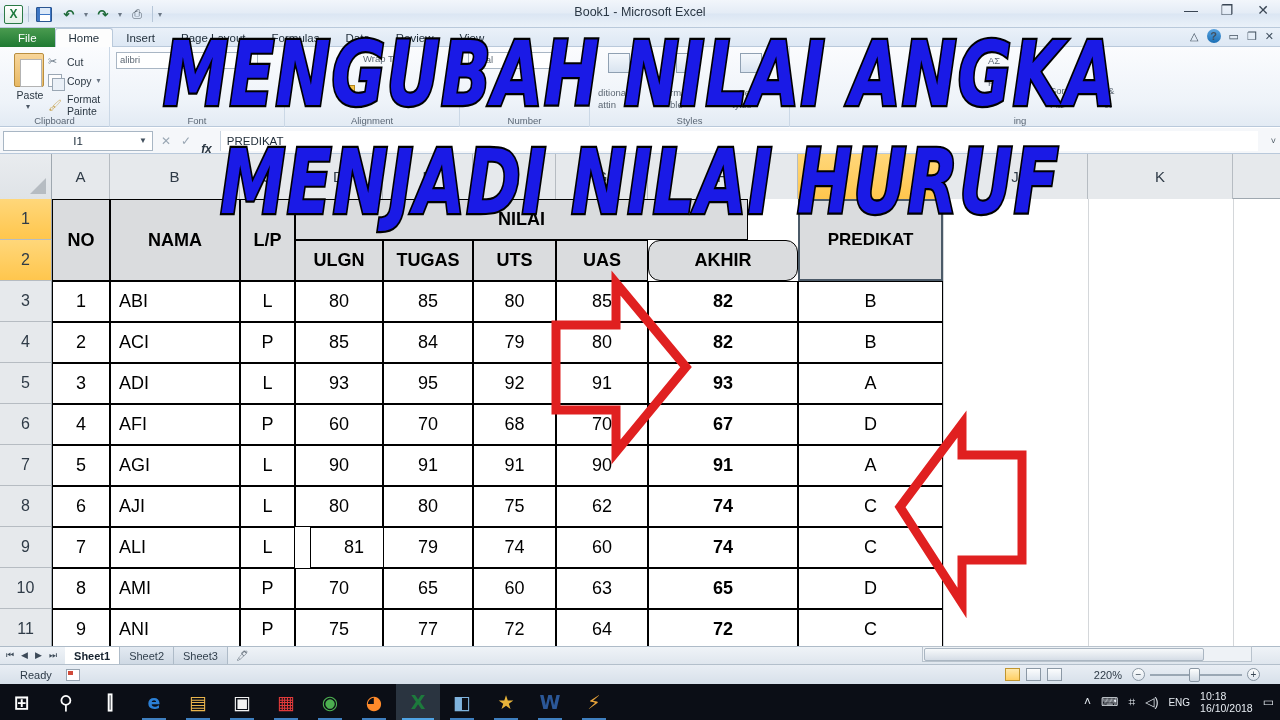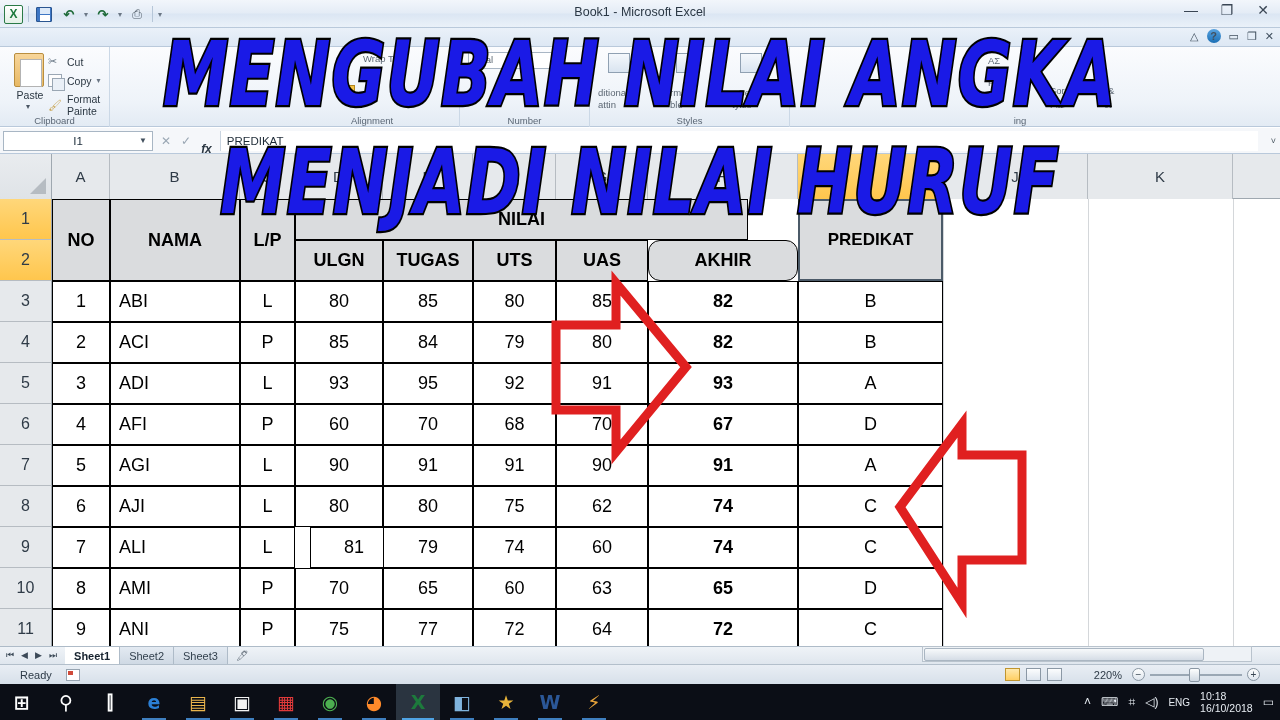--- a/index.html
+++ b/index.html
@@ -265,20 +265,30 @@
   </div>
   <div class="win-title">Book1  -  Microsoft Excel</div>
   <div class="wbtns">
     <span>—</span>
     <span>❐</span>
     <span>✕</span>
   </div>
 </div>
 
 <div class="tabrow">
+  <div class="tabs">
+    <div class="tab file">File</div>
+    <div class="tab active">Home</div>
+    <div class="tab">Insert</div>
+    <div class="tab">Page Layout</div>
+    <div class="tab">Formulas</div>
+    <div class="tab">Data</div>
+    <div class="tab">Review</div>
+    <div class="tab">View</div>
+  </div>
   <div class="helpicons">
     <span>△</span>
     <span class="qmark">?</span>
     <span>▭</span>
     <span>❐</span>
     <span>✕</span>
   </div>
 </div>
 
 <div class="ribbon">
@@ -296,20 +306,26 @@
       <span>Copy</span>
       <span class="tiny-dd">▾</span>
     </div>
     <div class="cmdrow" style="left:48px;top:46px;">
       <span class="mini brush">🖌</span>
       <span>Format Painte</span>
     </div>
     <div class="glabel">Clipboard</div>
   </div>
 
+  <div class="rgroup" style="left:110px;width:175px;">
+    <div class="ghostbox" style="left:6px;top:5px;width:96px;height:17px;"></div>
+    <div class="ghost" style="left:10px;top:7px;">alibri</div>
+    <div class="ghostbox" style="left:108px;top:5px;width:40px;height:17px;"></div>
+    <div class="glabel">Font</div>
+  </div>
 
   <div class="rgroup" style="left:285px;width:175px;">
     <div class="ghost" style="left:78px;top:6px;">Wrap Text</div>
     <div class="ghost" style="left:78px;top:40px;">Cer</div>
     <div class="ghost-yellow" style="left:58px;top:38px;width:12px;height:14px;"></div>
     <div class="glabel">Alignment</div>
   </div>
 
   <div class="rgroup" style="left:460px;width:130px;">
     <div class="ghostbox" style="left:8px;top:5px;width:96px;height:17px;"></div>

